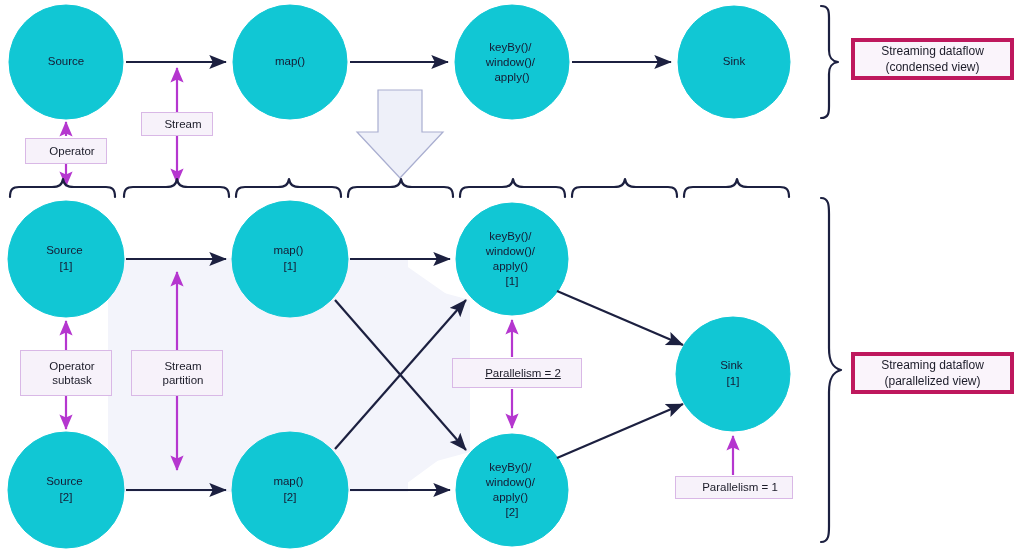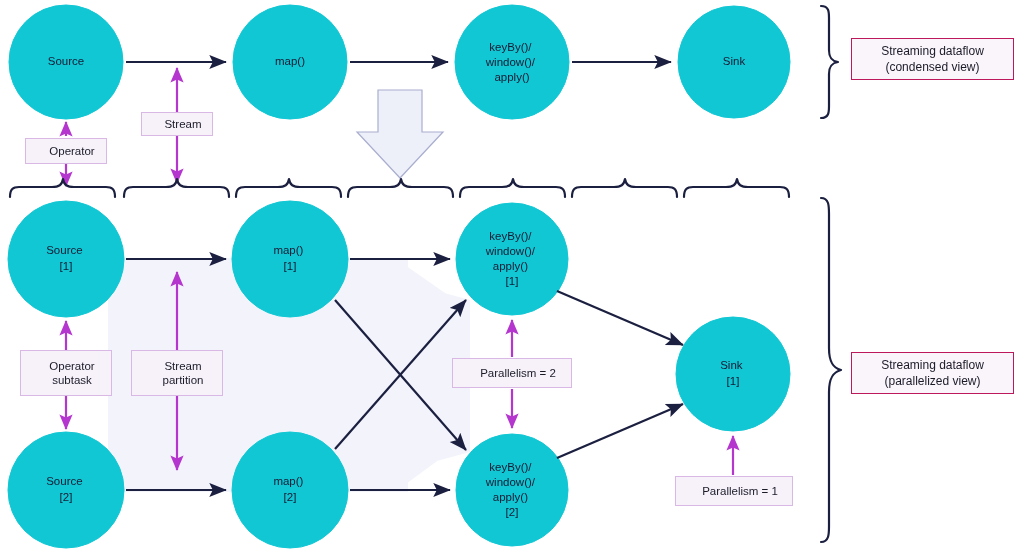--- a/index.html
+++ b/index.html
@@ -77,21 +77,21 @@
     display: flex;
     align-items: center;
     justify-content: center;
     box-sizing: border-box;
     white-space: pre-line;
     padding-left: 12px;
   }
   .view-label {
     position: absolute;
     background: #faf4fb;
-    border: 1px solid #be185d;
+    border: 4px solid #be185d;
     color: #1b1b28;
     font-family: "Liberation Sans", sans-serif;
     font-size: 12px;
     line-height: 1.35;
     text-align: center;
     display: flex;
     align-items: center;
     justify-content: center;
     box-sizing: border-box;
     white-space: pre-line;
@@ -268,23 +268,23 @@
   <div class="label-box" style="left:25px; top:138px; width:82px; height:26px;">Operator</div>
 
   <div class="label-box" style="left:141px; top:112px; width:72px; height:24px;">Stream</div>
 
   <div class="label-box" style="left:20px; top:350px; width:92px; height:46px;">Operator
 subtask</div>
 
   <div class="label-box" style="left:131px; top:350px; width:92px; height:46px;">Stream
 partition</div>
 
-  <div class="label-box" style="left:452px; top:358px; width:120px; height:30px;">Parallelism = 2</div>
-
-  <div class="label-box" style="left:675px; top:476px; width:118px; height:30px;">Parallelism = 1</div>
+  <div class="label-box" style="left:452px; top:358px; width:130px; height:30px;text-decoration:underline;">Parallelism = 2</div>
+
+  <div class="label-box" style="left:675px; top:476px; width:118px; height:23px;">Parallelism = 1</div>
 
   <div class="view-label" style="left:851px; top:38px; width:163px; height:42px;">Streaming dataflow
 (condensed view)</div>
 
   <div class="view-label" style="left:851px; top:352px; width:163px; height:42px;">Streaming dataflow
 (parallelized view)</div>
 
 </div>
 
 </body></html>

